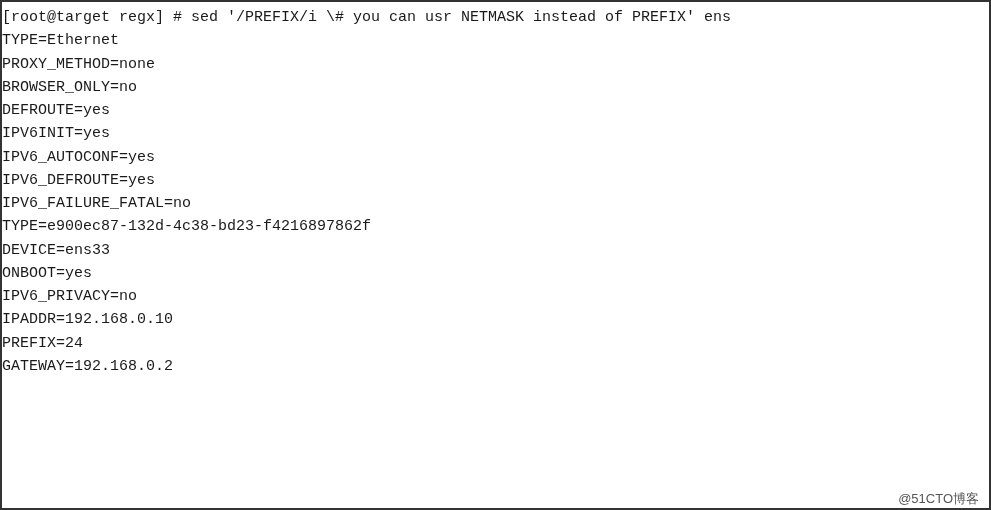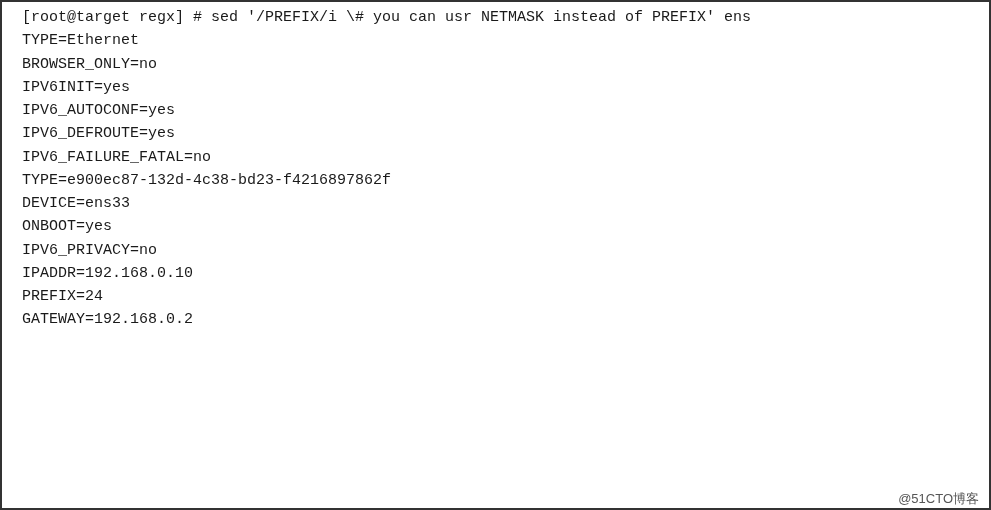--- a/index.html
+++ b/index.html
@@ -19,21 +19,21 @@
     .terminal {
       width: 991px;
       height: 510px;
       background: #ffffff;
       border: 2px solid #333;
       position: relative;
       overflow: hidden;
     }
 
     .terminal-content {
-      padding: 4px 20px;
+      padding: 4px 0;
       background: #ffffff;
       height: 100%;
       overflow: hidden;
     }
 
     .line {
       font-family: 'Courier New', Courier, monospace;
       font-size: 15px;
       line-height: 1.55;
       color: #1a1a1a;
@@ -51,21 +51,23 @@
     }
   </style>
 </head>
 <body>
 
 <div class="terminal">
   <div class="terminal-content">
 
   <span class="line">[root@target regx] # sed '/PREFIX/i \# you can usr NETMASK instead of PREFIX' ens</span>
       <span class="line">TYPE=Ethernet</span>
+      <span class="line">PROXY_METHOD=none</span>
       <span class="line">BROWSER_ONLY=no</span>
+      <span class="line">DEFROUTE=yes</span>
       <span class="line">IPV6INIT=yes</span>
       <span class="line">IPV6_AUTOCONF=yes</span>
       <span class="line">IPV6_DEFROUTE=yes</span>
       <span class="line">IPV6_FAILURE_FATAL=no</span>
       <span class="line">TYPE=e900ec87-132d-4c38-bd23-f4216897862f</span>
       <span class="line">DEVICE=ens33</span>
       <span class="line">ONBOOT=yes</span>
       <span class="line">IPV6_PRIVACY=no</span>
       <span class="line">IPADDR=192.168.0.10</span>
       <span class="line">PREFIX=24</span>

